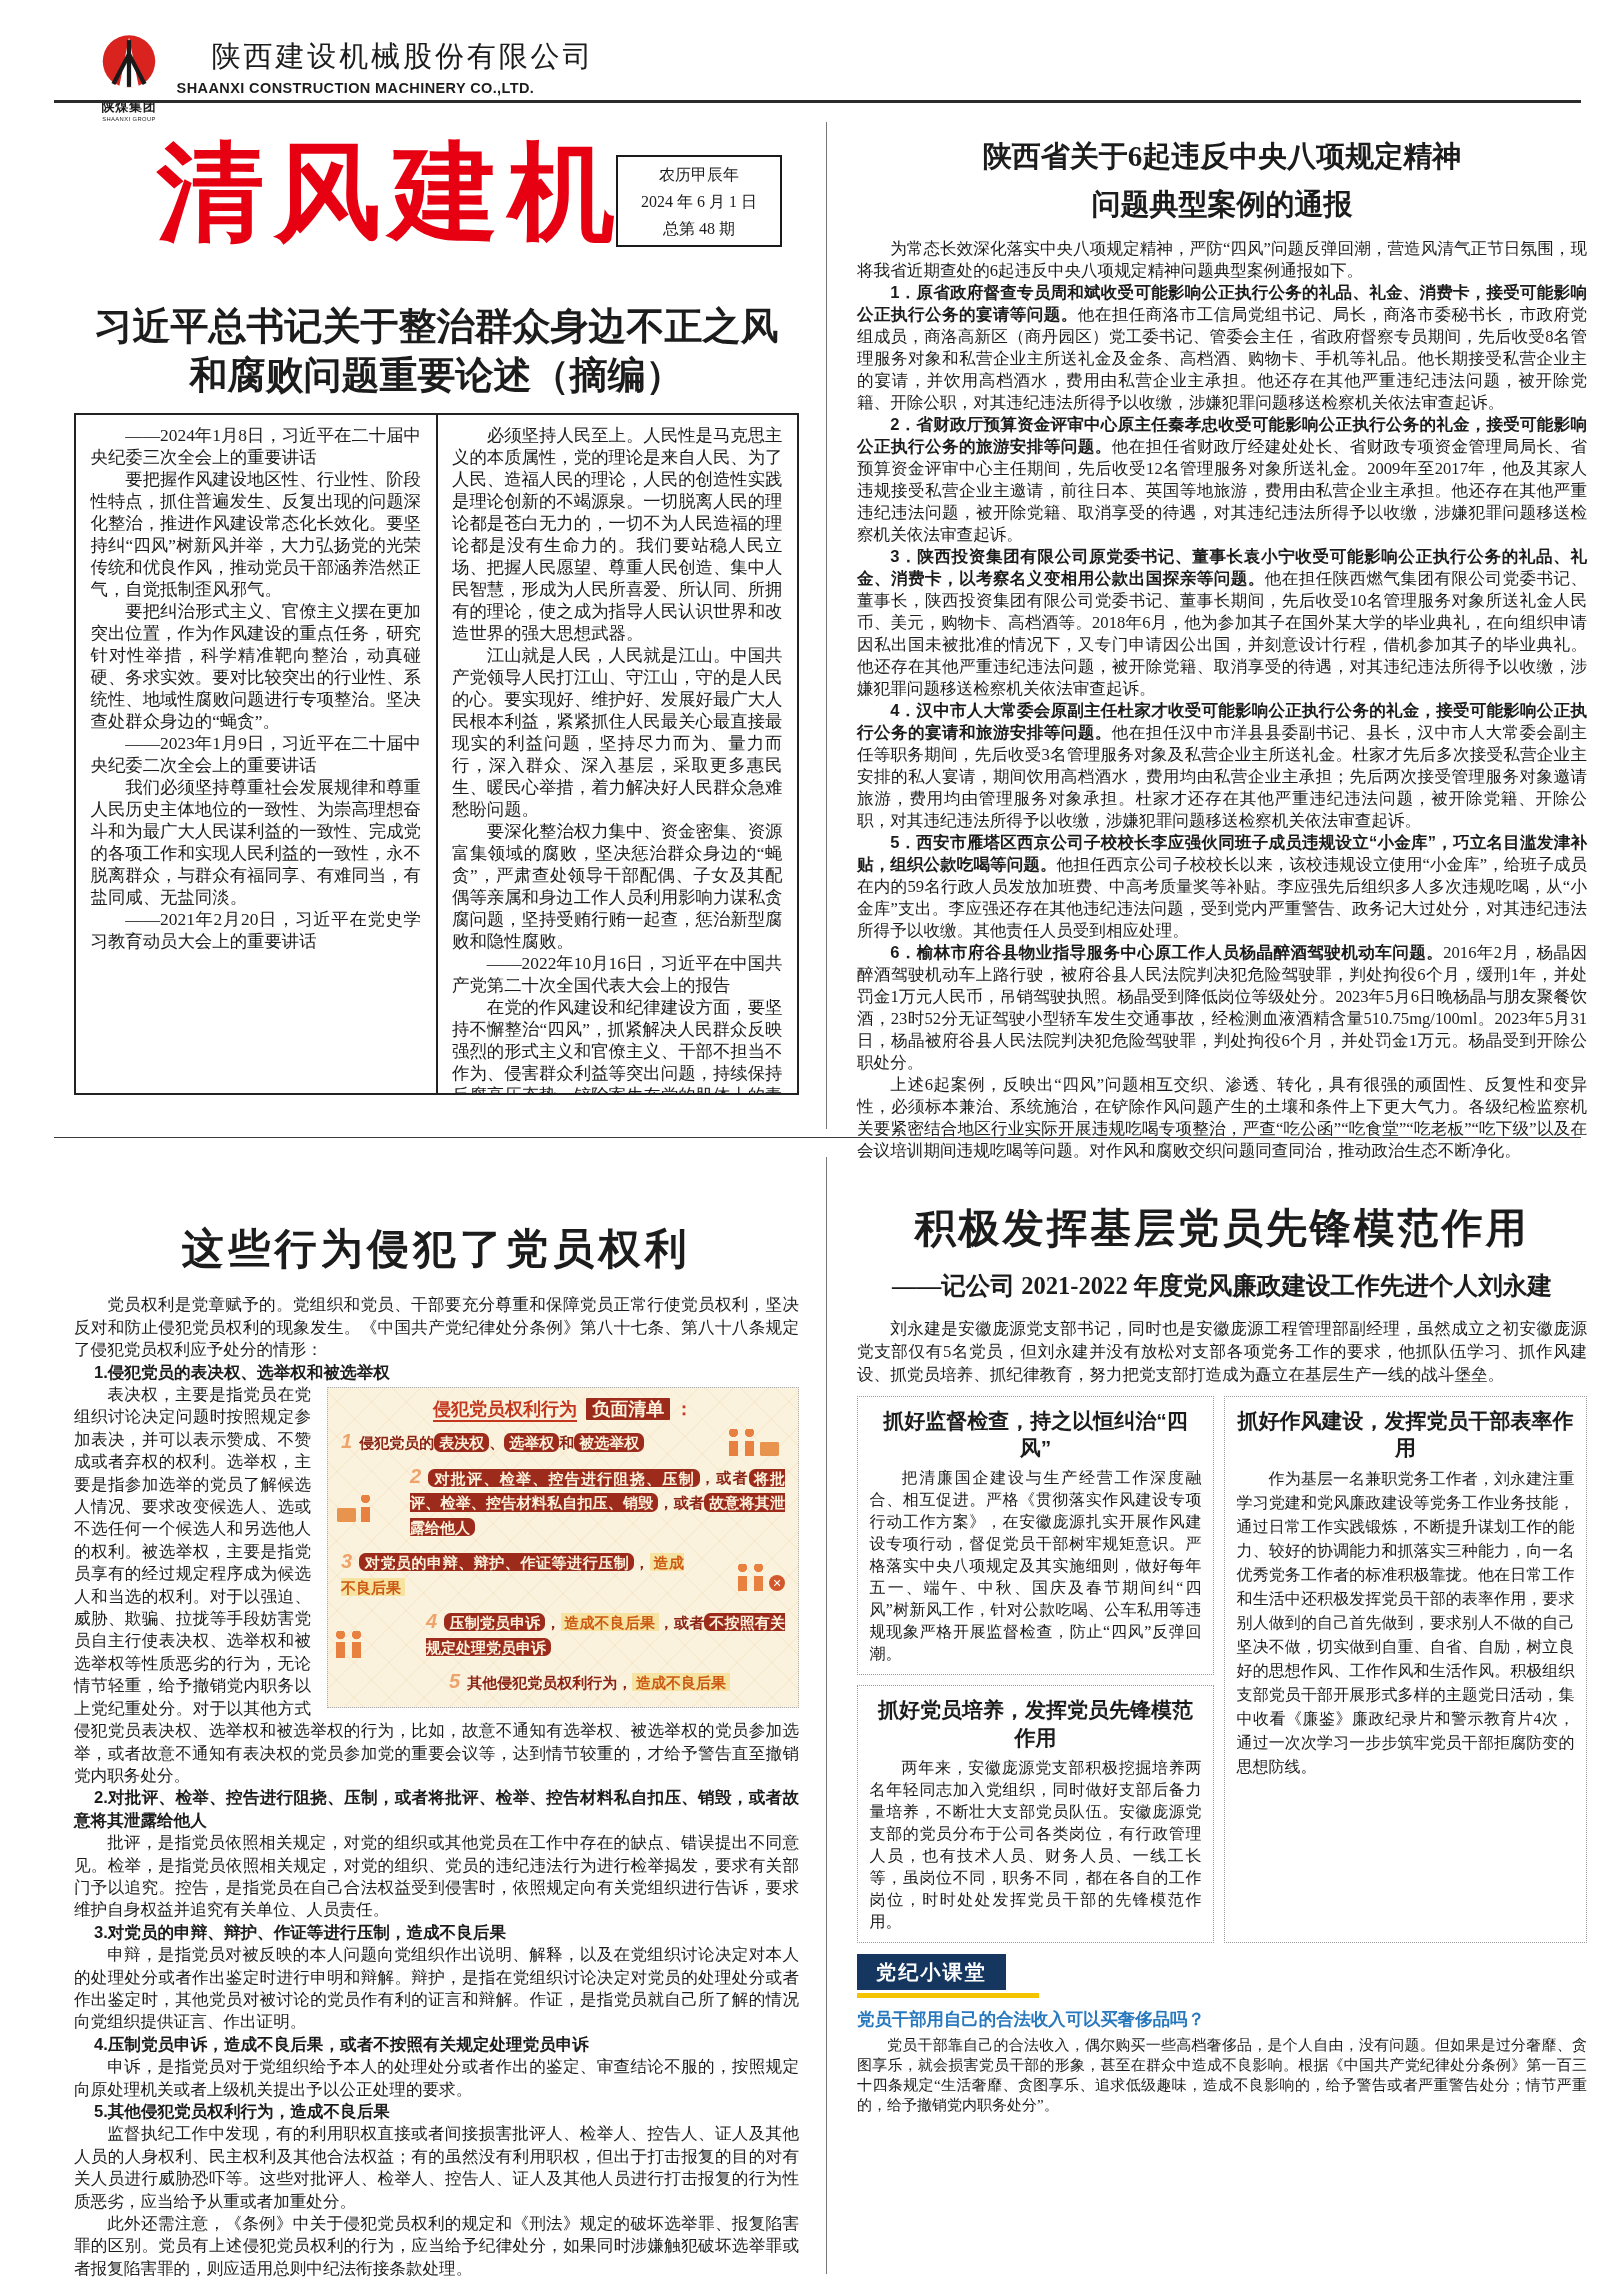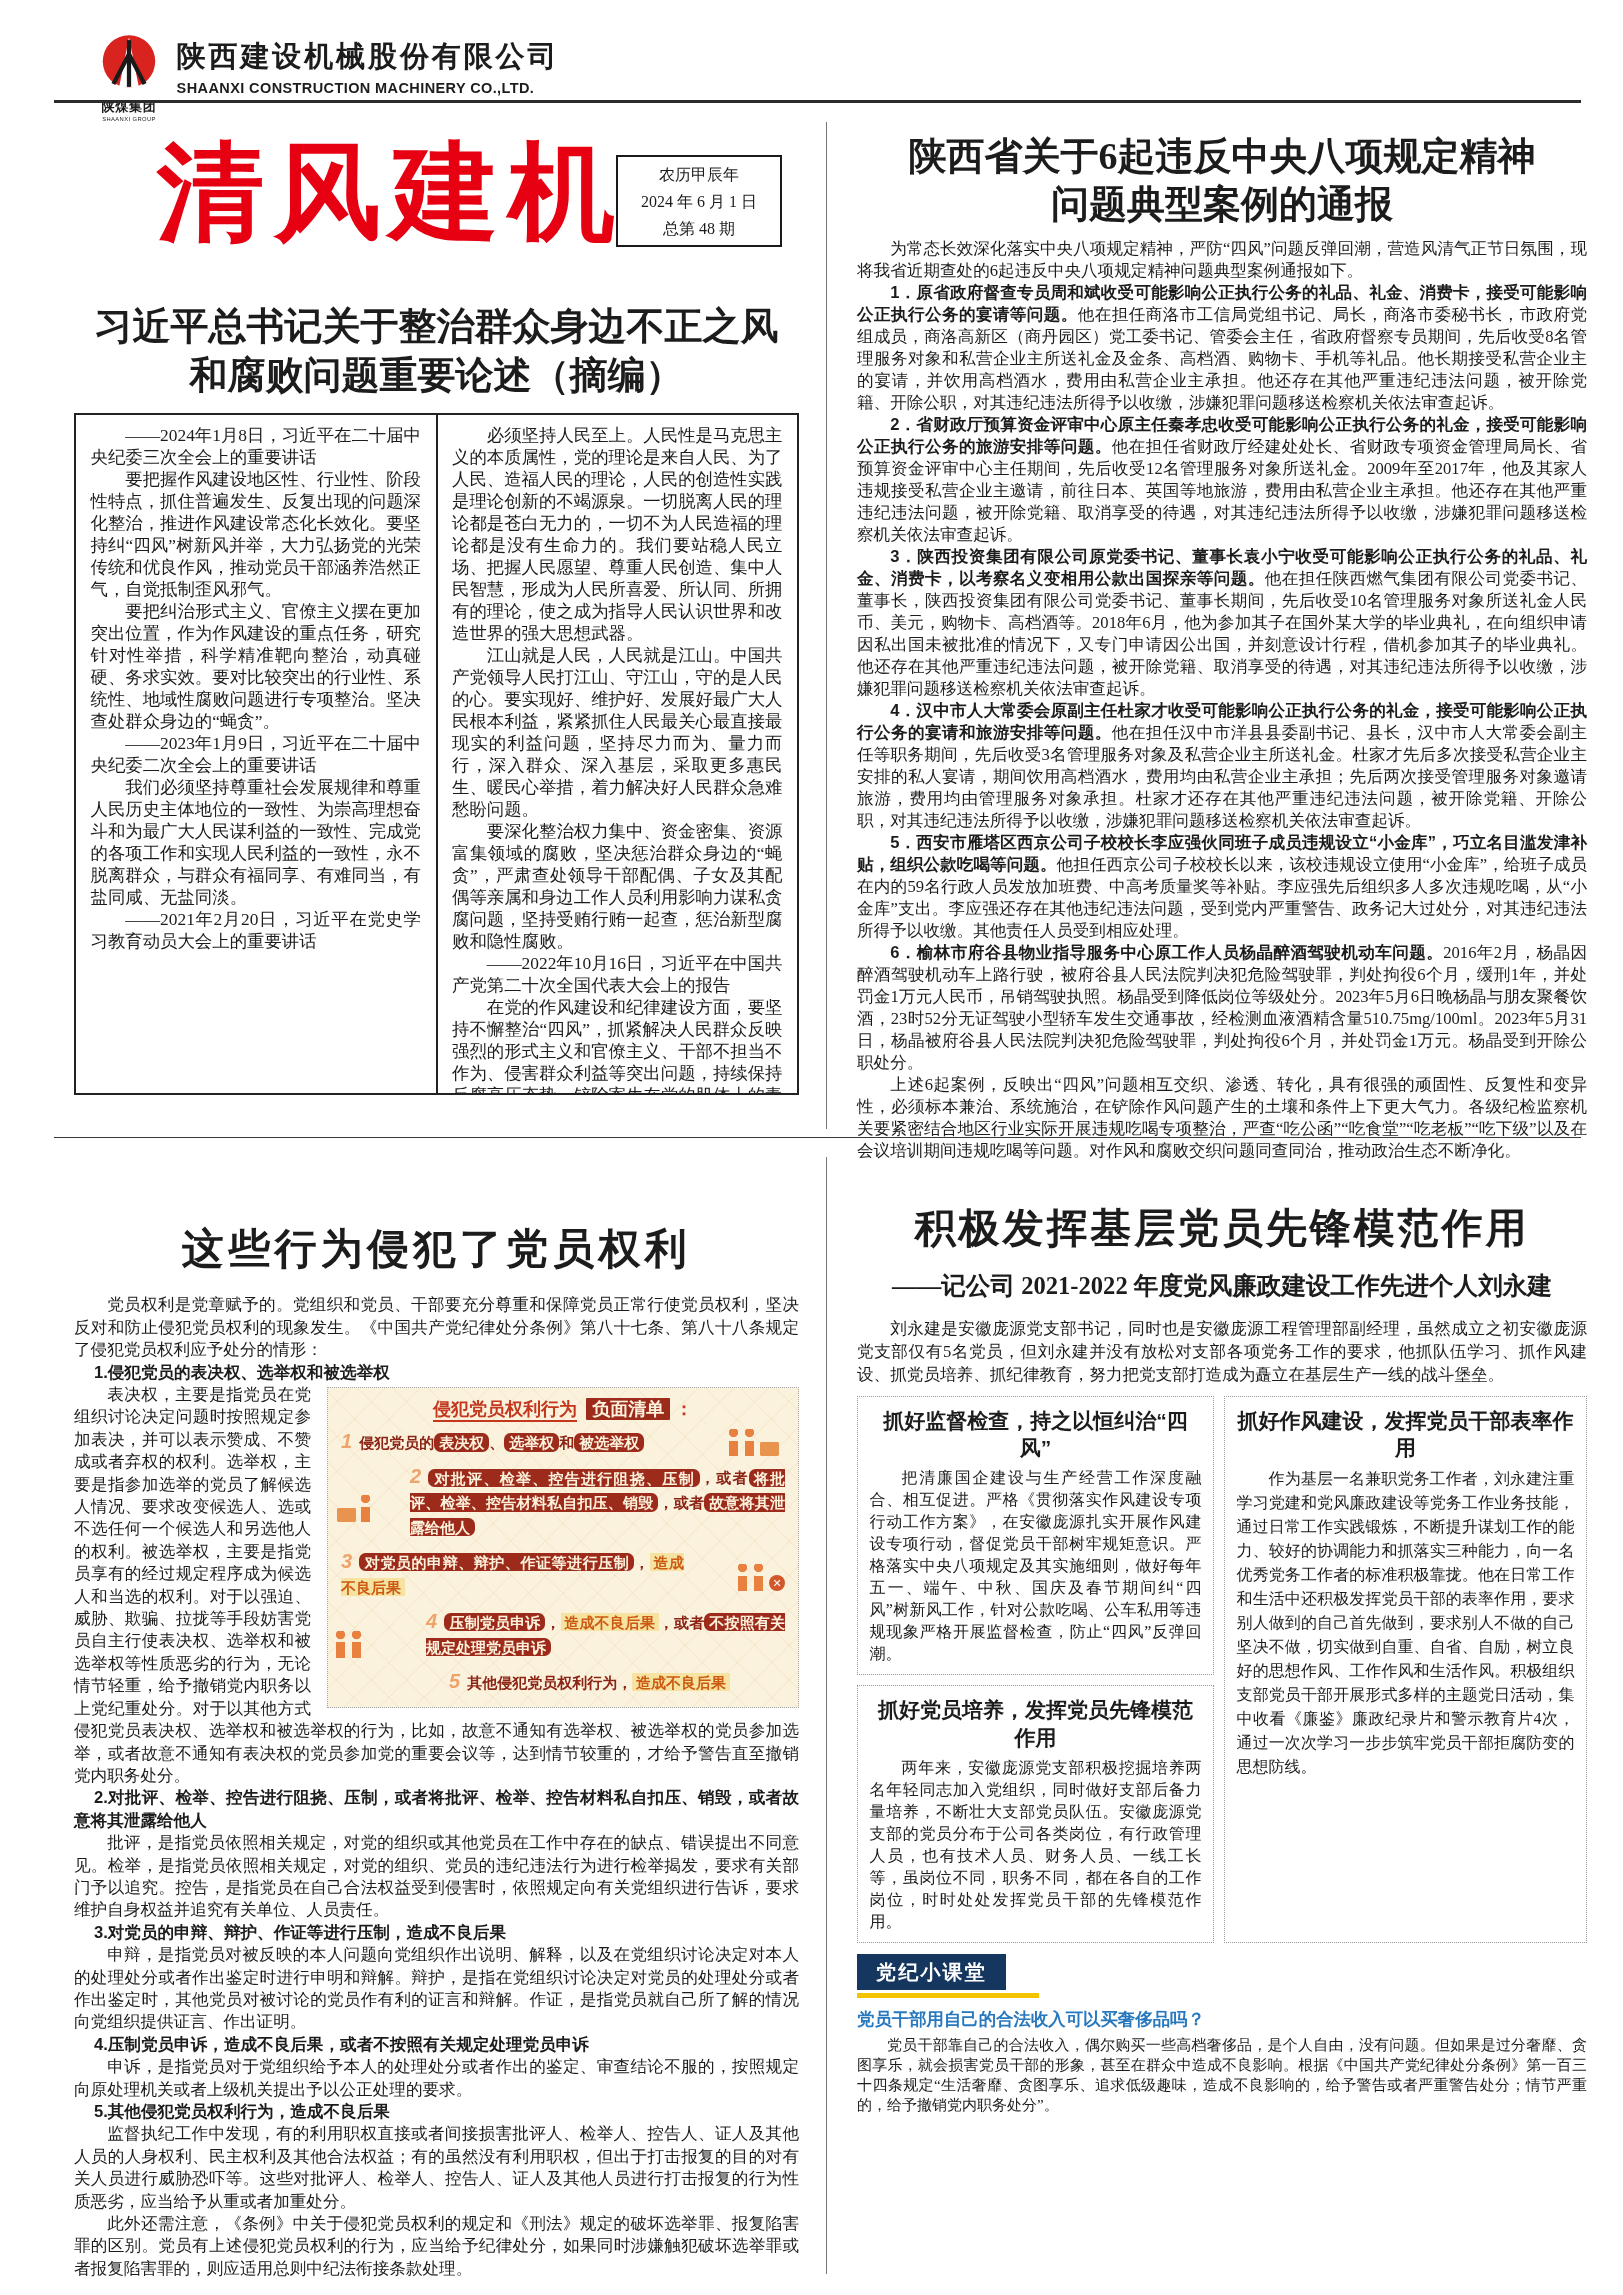--- a/index.html
+++ b/index.html
@@ -7,21 +7,21 @@
         font-family:"Liberation Serif","DejaVu Serif",serif;color:#1c1c1c;overflow:hidden;}
   .hei{font-family:"Liberation Sans","DejaVu Sans",sans-serif;}
   p{margin:0;}
 
   
   .hdr{position:absolute;left:93px;top:33px;display:flex;align-items:flex-start;gap:11.6px;}
   .logo-wrap{width:72px;text-align:center;}
   .logo-cn{font-size:13px;font-weight:bold;letter-spacing:0.7px;margin-top:1.4px;}
   .logo-en{font-size:5.8px;letter-spacing:0.4px;color:#222;}
   .co-block{padding-top:4.3px;}
-  .co-cn{font-size:29px;font-weight:bold;letter-spacing:2.9px;}
+  .co-cn{font-size:29px;font-weight:normal;letter-spacing:2.9px;margin-left:35px;}
   .co-en{font-size:14.5px;font-weight:bold;letter-spacing:0.4px;margin-top:2.9px;}
   .rule-top{position:absolute;left:54px;top:100px;width:1527px;height:2.9px;background:#2b2b2b;}
   .rule-mid{position:absolute;left:54px;top:1137px;width:1527px;height:1.4px;background:#3a3a3a;}
   .vrule-top{position:absolute;left:826px;top:122px;width:1.4px;height:1007px;background:#777;}
   .vrule-bot{position:absolute;left:826px;top:1157px;width:1.4px;height:1117px;background:#777;}
 
   
   .masthead{position:absolute;left:127px;top:135px;width:470px;font-size:107px;font-weight:bold;
             color:#e60012;letter-spacing:10px;line-height:1.1;white-space:nowrap;margin-left:30px;}
   .datebox{position:absolute;left:616px;top:155px;width:162px;height:88px;border:2.2px solid #1a1a1a;
@@ -31,21 +31,21 @@
   
   .a1{position:absolute;left:74px;top:302px;width:725px;}
   .a1-title{text-align:center;font-weight:bold;font-size:38px;line-height:49px;}
   .a1-box{margin-top:13px;border:2.2px solid #222;display:flex;height:678px;overflow:hidden;}
   .a1-cell{flex:1;padding:8.7px 14.5px;font-size:17.4px;line-height:22px;text-align:justify;}
   .a1-cell p{text-indent:2em;}
   .a1-cell.first{border-right:2.2px solid #222;}
 
   
   .a2{position:absolute;left:857px;top:132px;width:730px;}
-  .a2-title{text-align:center;font-weight:bold;font-size:38px;line-height:48px;}
+  .a2-title{text-align:center;font-weight:bold;font-size:29px;line-height:48px;}
   .a2-body{margin-top:10px;font-size:16.6px;line-height:22px;text-align:justify;}
   .a2-body p{text-indent:2em;}
   .a2-body b{font-family:"Liberation Sans","DejaVu Sans",sans-serif;}
 
   
   .a3{position:absolute;left:74px;top:1221px;width:725px;}
   .a3-title{text-align:center;font-weight:bold;font-size:42px;letter-spacing:4.3px;}
   .a3-body{margin-top:17.4px;font-size:16.6px;line-height:22.4px;text-align:justify;}
   .a3-body p{text-indent:2em;}
   .a3-body p.sechead{font-family:"Liberation Sans","DejaVu Sans",sans-serif;font-weight:bold;text-indent:1.2em;}

